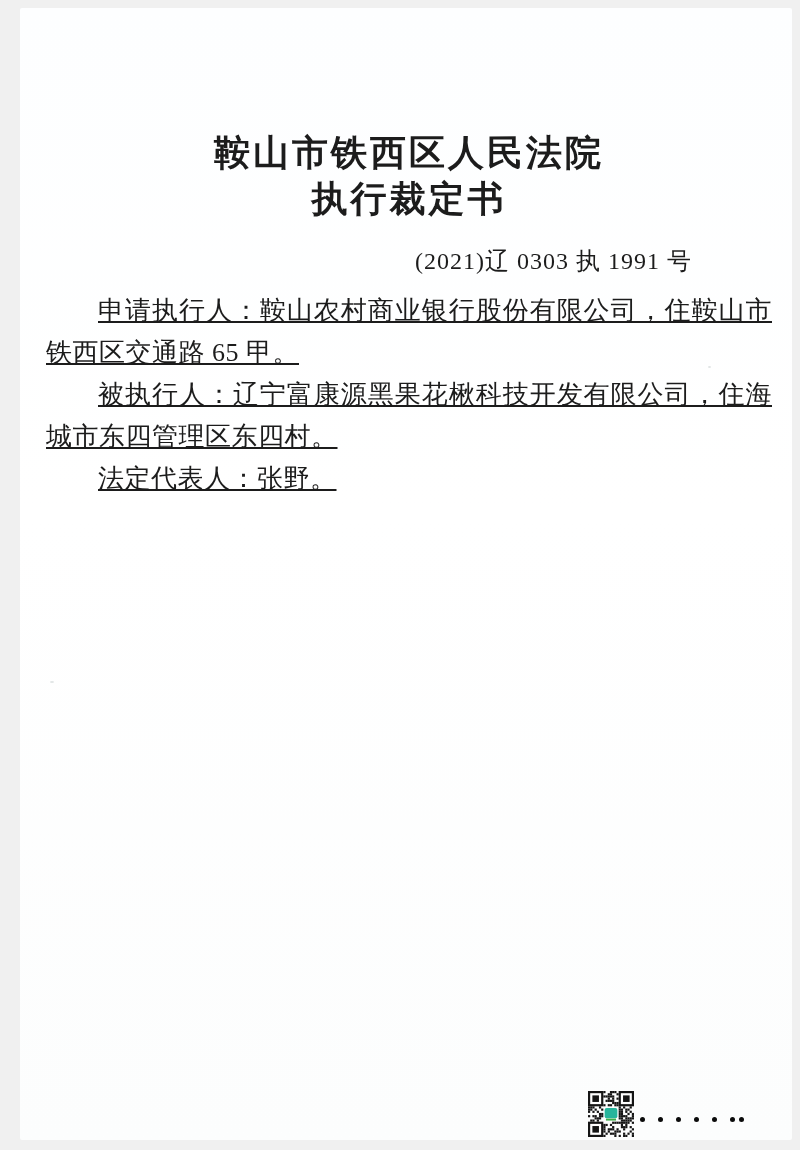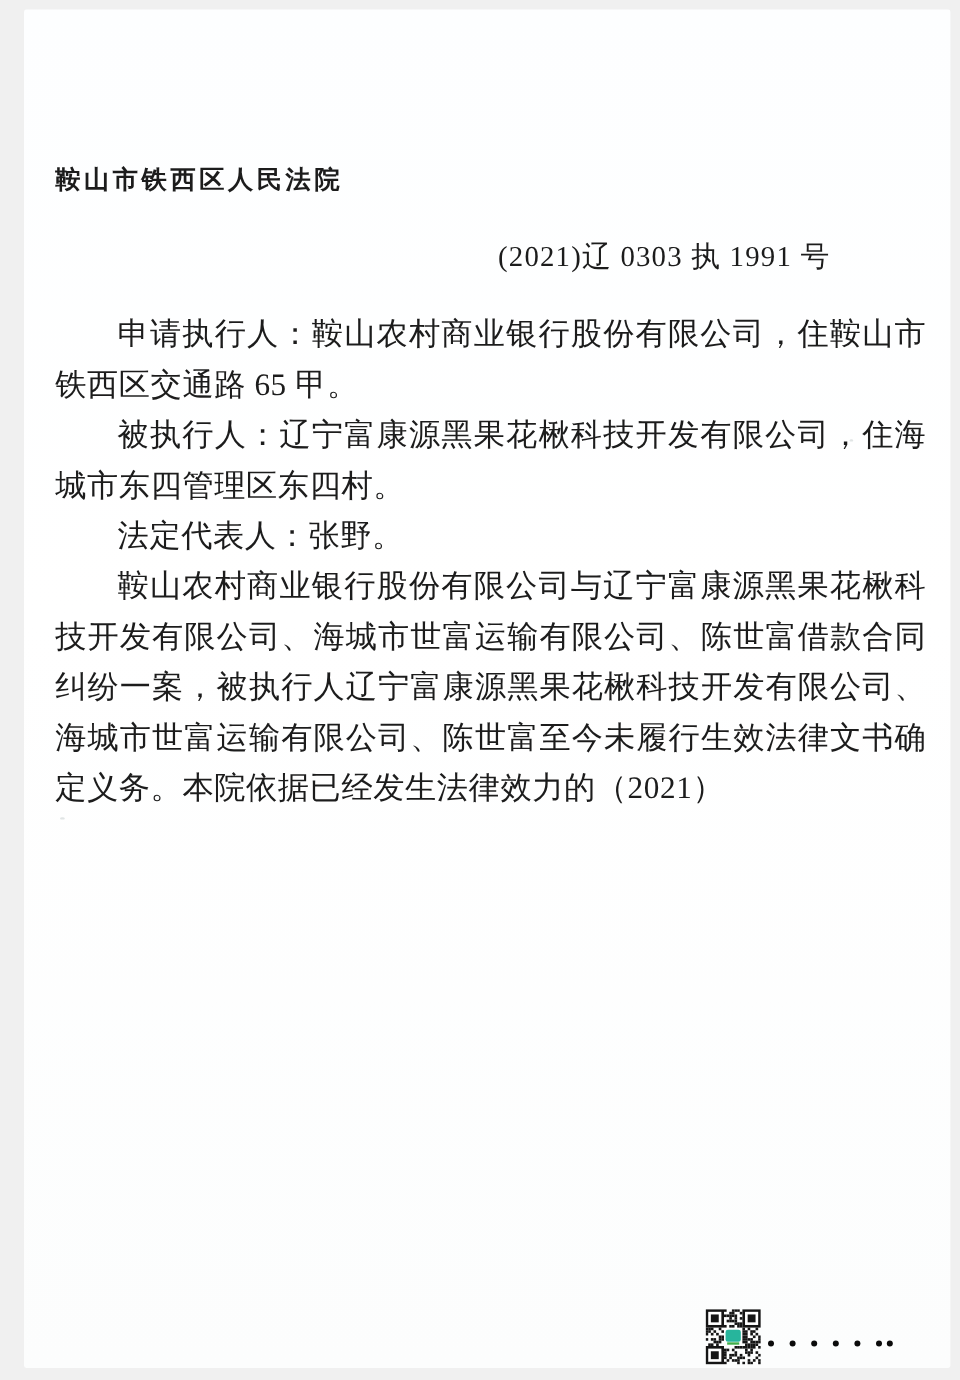--- a/index.html
+++ b/index.html
@@ -22,41 +22,41 @@
     left:20px;top:8px;
     width:772px;height:1132px;
     background:linear-gradient(180deg,#fdfeff 0%,#ffffff 45%,#fcfdfd 100%);
     border-radius:2px;
   }
   .content{
     position:absolute;
     left:26px;right:20px;top:122px;
   }
   .court-name,.doc-type{
-    text-align:left;
-    font-size:21px;
+    text-align:center;
+    font-size:36px;
     font-weight:bold;
     letter-spacing:3px;
     line-height:46px;
-    font-family:Liberation Mono, monospace;
   }
   .case-number{
     margin-top:22px;
     text-align:right;
     padding-right:80px;
     font-size:24px;
     letter-spacing:1px;
     line-height:34px;
   }
   .body-text{
-    margin-top:26px;
+    margin-top:12px;
     font-size:26px;
     line-height:42px;
     letter-spacing:0.5px;
     text-align:justify;
+    text-decoration:underline;
   }
   .body-text p{
     text-indent:2em;
     margin:0;
   }
   .footer-row{
     position:absolute;
     left:568px;top:1083px;
     height:46px;
     display:flex;
@@ -90,28 +90,28 @@
 </head>
 <body>
 
 <div class="paper">
 
   <div class="speck speck-1"></div>
   <div class="speck speck-2"></div>
 
   <div class="content">
     <h1 class="court-name">鞍山市铁西区人民法院</h1>
+    <h2 class="doc-type">执行裁定书</h2>
 
     <div class="case-number">(2021)辽 0303 执 1991 号</div>
 
     <div class="body-text">
       <p>申请执行人：鞍山农村商业银行股份有限公司，住鞍山市铁西区交通路 65 甲。</p>
       <p>被执行人：辽宁富康源黑果花楸科技开发有限公司，住海城市东四管理区东四村。</p>
       <p>法定代表人：张野。</p>
-      <p>鞍山农村商业银行股份有限公司与辽宁富康源黑果花楸科技开发有限公司、海城市世富运输有限公司、陈世富借款合同纠纷一案，被执行人辽宁富康源黑果花楸科技开发有限公司、海城市世富运输有限公司、陈世富至今未履行生效法律文书确定义务。本院依据已经发生法律效力的（2021）</p>
     </div>
   </div>
 
   <div class="footer-row">
     <svg class="qr" viewBox="0 0 46.2 46.2" xmlns="http://www.w3.org/2000/svg">
         <rect x="15.400000000000002" y="0" width="2.2" height="2.2" fill="#151515"></rect>
         <rect x="22" y="0" width="2.2" height="2.2" fill="#151515"></rect>
         <rect x="24.200000000000003" y="0" width="2.2" height="2.2" fill="#151515"></rect>
         <rect x="26.400000000000002" y="0" width="2.2" height="2.2" fill="#151515"></rect>
         <rect x="19.8" y="2.2" width="2.2" height="2.2" fill="#151515"></rect>

